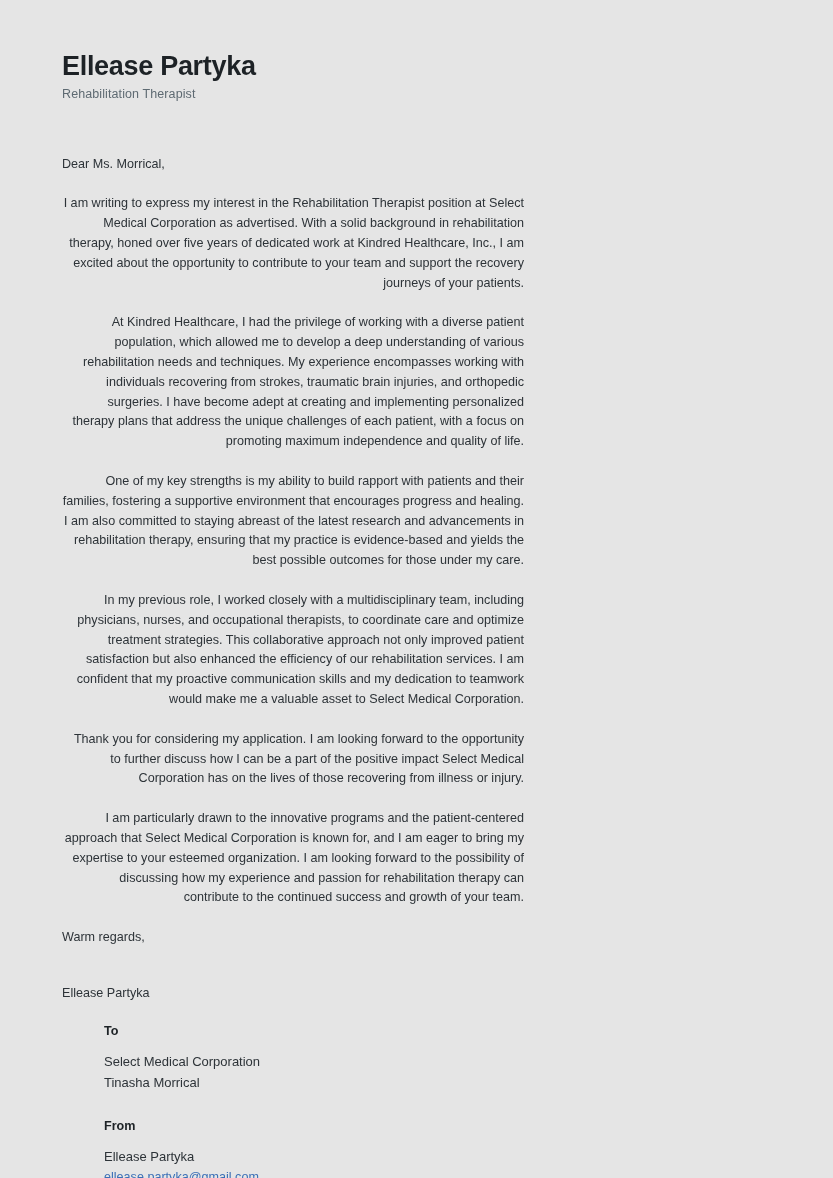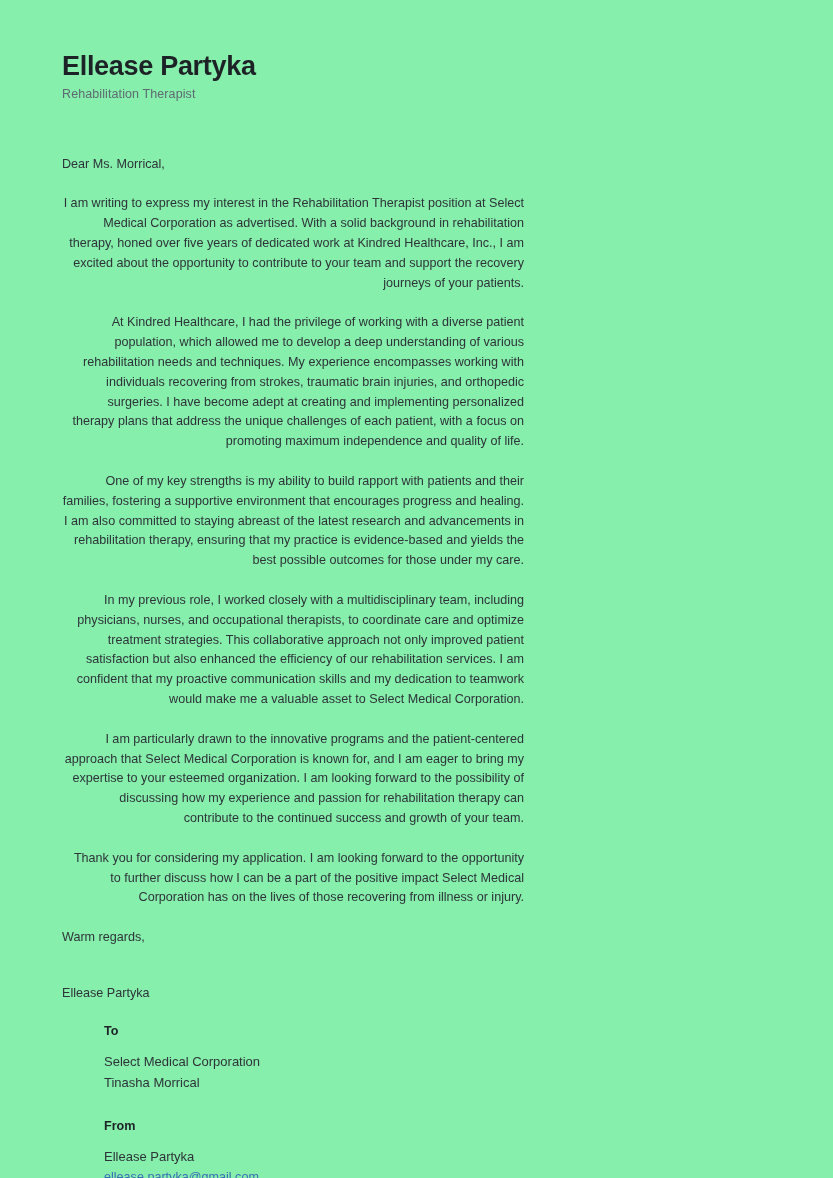--- a/index.html
+++ b/index.html
@@ -13,21 +13,21 @@
     font-family: "Liberation Sans", sans-serif;
     color: #2d3338;
     -webkit-font-smoothing: antialiased;
   }
   .page {
     position: relative;
     width: 833px;
     height: 1178px;
     box-sizing: border-box;
     padding: 52px 62px 0 62px;
-    background: #86efac;
+    background: #e5e5e5;
   }
   .header {
     margin-bottom: 44px;
   }
   .candidate-name {
     font-size: 27px;
     font-weight: bold;
     letter-spacing: -0.3px;
     color: #1d2226;
     line-height: 1.1;
@@ -112,22 +112,22 @@
   </div>
 
   <div class="body-wrap">
 
     <div class="letter-col">
       <p class="salutation">Dear Ms. Morrical,</p>
       <p class="para">I am writing to express my interest in the Rehabilitation Therapist position at Select Medical Corporation as advertised. With a solid background in rehabilitation therapy, honed over five years of dedicated work at Kindred Healthcare, Inc., I am excited about the opportunity to contribute to your team and support the recovery journeys of your patients.</p>
       <p class="para">At Kindred Healthcare, I had the privilege of working with a diverse patient population, which allowed me to develop a deep understanding of various rehabilitation needs and techniques. My experience encompasses working with individuals recovering from strokes, traumatic brain injuries, and orthopedic surgeries. I have become adept at creating and implementing personalized therapy plans that address the unique challenges of each patient, with a focus on promoting maximum independence and quality of life.</p>
       <p class="para">One of my key strengths is my ability to build rapport with patients and their families, fostering a supportive environment that encourages progress and healing. I am also committed to staying abreast of the latest research and advancements in rehabilitation therapy, ensuring that my practice is evidence-based and yields the best possible outcomes for those under my care.</p>
       <p class="para">In my previous role, I worked closely with a multidisciplinary team, including physicians, nurses, and occupational therapists, to coordinate care and optimize treatment strategies. This collaborative approach not only improved patient satisfaction but also enhanced the efficiency of our rehabilitation services. I am confident that my proactive communication skills and my dedication to teamwork would make me a valuable asset to Select Medical Corporation.</p>
+      <p class="para">Thank you for considering my application. I am looking forward to the opportunity to further discuss how I can be a part of the positive impact Select Medical Corporation has on the lives of those recovering from illness or injury.</p>
       <p class="para">I am particularly drawn to the innovative programs and the patient-centered approach that Select Medical Corporation is known for, and I am eager to bring my expertise to your esteemed organization. I am looking forward to the possibility of discussing how my experience and passion for rehabilitation therapy can contribute to the continued success and growth of your team.</p>
-      <p class="para">Thank you for considering my application. I am looking forward to the opportunity to further discuss how I can be a part of the positive impact Select Medical Corporation has on the lives of those recovering from illness or injury.</p>
       <p class="closing">Warm regards,</p>
       <p class="signature">Ellease Partyka</p>
     </div>
 
     <div class="meta-col">
 
       <div class="meta-block">
         <p class="meta-heading">To</p>
         <p class="meta-line">Select Medical Corporation</p>
         <p class="meta-line">Tinasha Morrical</p>

